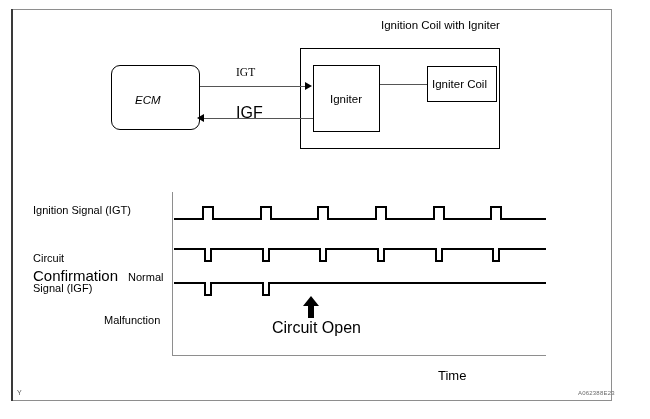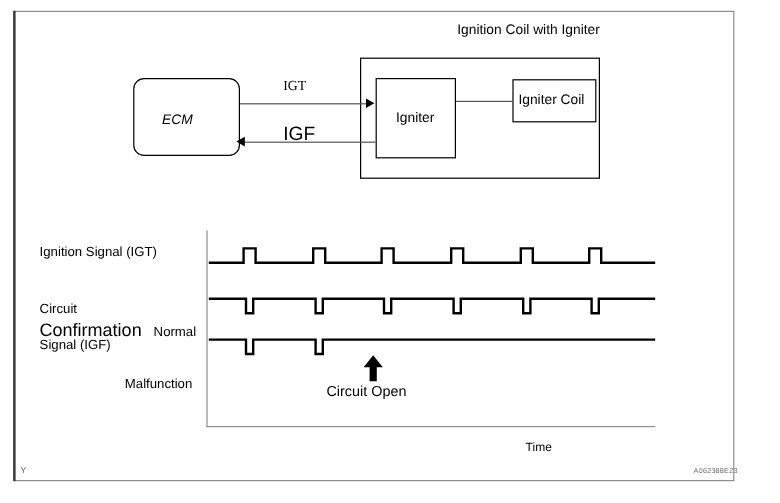--- a/index.html
+++ b/index.html
@@ -90,26 +90,26 @@
   }
   #label-malfunction {
     left: 104px;
     top: 283px;
     font-size: 11px;
     margin-top: 32px;
   }
   #label-circuit-open {
     left: 272px;
     top: 320px;
-    font-size: 12px;
+    font-size: 16px;
   }
   #label-time {
     left: 438px;
     top: 369px;
-    font-size: 10px;
+    font-size: 13px;
   }
   #label-corner-y {
     left: 17px;
     top: 389px;
     font-size: 7px;
     color: #555555;
   }
   #label-ref-code {
     left: 578px;
     top: 390px;

